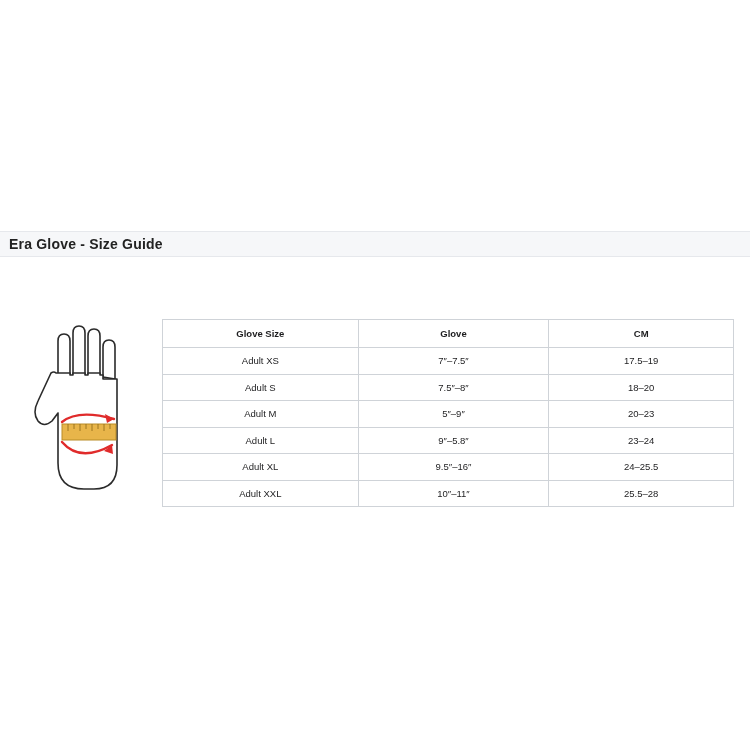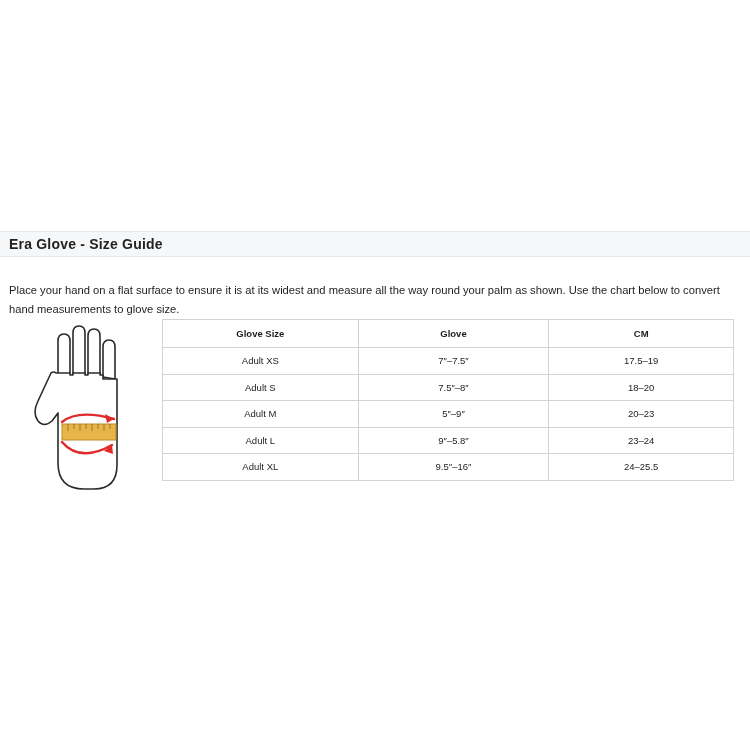--- a/index.html
+++ b/index.html
@@ -101,21 +101,20 @@
 </style>
 </head>
 <body>
 
 <div class="page">
 
   <div class="guide-header">
     <span class="title">Era Glove - Size Guide</span>
   </div>
 
-  <p class="intro">Place your hand on a flat surface to ensure it is at its widest and measure all the way round your palm as shown. Use the chart below to convert hand measurements to glove size.</p>
 
   <div class="content">
 
     <div class="hand-figure">
       <svg viewBox="0 0 135 180" width="135" height="180">
 
         <g fill="#ffffff" stroke="#2b2b2b" stroke-width="1.6" stroke-linejoin="round" stroke-linecap="round">
 
           <path d="M40 52 L40 18 Q40 11 46 11 Q52 11 52 18 L52 52 Z"></path>
           <path d="M55 52 L55 10 Q55 3 61 3 Q67 3 67 10 L67 52 Z"></path>
@@ -197,17 +196,22 @@
         <tr>
           <td>Adult L</td>
           <td>9″–5.8″</td>
           <td>23–24</td>
         </tr>
         <tr>
           <td>Adult XL</td>
           <td>9.5″–16″</td>
           <td>24–25.5</td>
         </tr>
+        <tr>
+          <td>Adult XXL</td>
+          <td>10″–11″</td>
+          <td>25.5–28</td>
+        </tr>
       </tbody>
     </table>
 
   </div>
 </div>
 
 </body></html>

